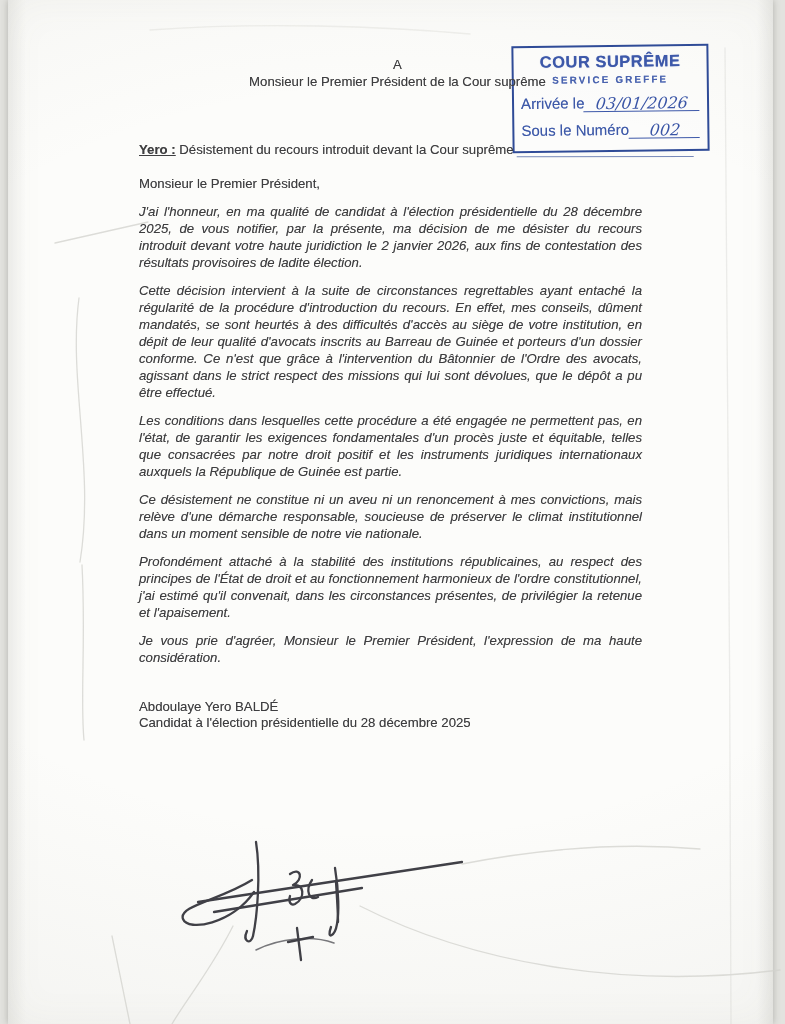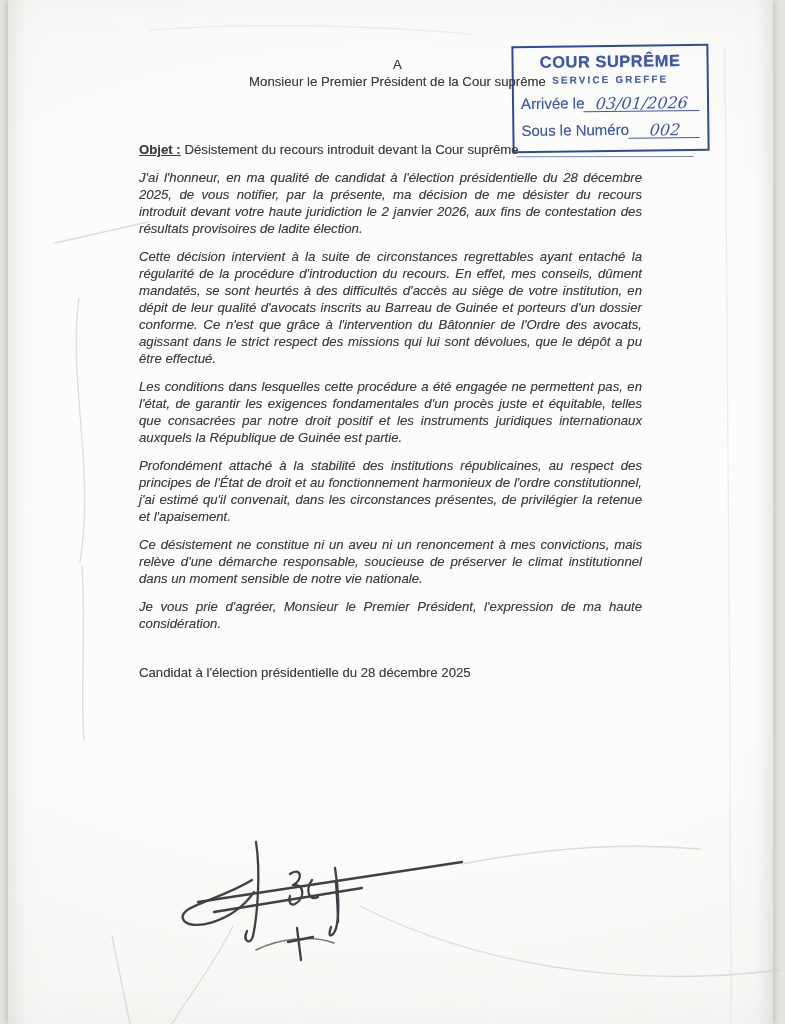--- a/index.html
+++ b/index.html
@@ -110,36 +110,38 @@
 </div>
 
 <div class="col">
 
   <div class="addr">
     <div>A</div>
     <div>Monsieur le Premier Président de la Cour suprême</div>
   </div>
 
   <div class="objet">
-    <span class="lbl">Objet :</span>
+    <span class="lbl">Yero :</span>
     <span>Désistement du recours introduit devant la Cour suprême</span><br>
   </div>
 
+  <div class="salutation">Monsieur le Premier Président,</div>
 
   <div class="bodytext">
     <p>J'ai l'honneur, en ma qualité de candidat à l'élection présidentielle du 28 décembre 2025, de vous notifier, par la présente, ma décision de me désister du recours introduit devant votre haute juridiction le 2 janvier 2026, aux fins de contestation des résultats provisoires de ladite élection.</p>
     <p>Cette décision intervient à la suite de circonstances regrettables ayant entaché la régularité de la procédure d'introduction du recours. En effet, mes conseils, dûment mandatés, se sont heurtés à des difficultés d'accès au siège de votre institution, en dépit de leur qualité d'avocats inscrits au Barreau de Guinée et porteurs d'un dossier conforme. Ce n'est que grâce à l'intervention du Bâtonnier de l'Ordre des avocats, agissant dans le strict respect des missions qui lui sont dévolues, que le dépôt a pu être effectué.</p>
     <p>Les conditions dans lesquelles cette procédure a été engagée ne permettent pas, en l'état, de garantir les exigences fondamentales d'un procès juste et équitable, telles que consacrées par notre droit positif et les instruments juridiques internationaux auxquels la République de Guinée est partie.</p>
+    <p>Ce désistement ne constitue ni un aveu ni un renoncement à mes convictions, mais relève d'une démarche responsable, soucieuse de préserver le climat institutionnel dans un moment sensible de notre vie nationale.</p>
     <p>Profondément attaché à la stabilité des institutions républicaines, au respect des principes de l'État de droit et au fonctionnement harmonieux de l'ordre constitutionnel, j'ai estimé qu'il convenait, dans les circonstances présentes, de privilégier la retenue et l'apaisement.</p>
-    <p>Ce désistement ne constitue ni un aveu ni un renoncement à mes convictions, mais relève d'une démarche responsable, soucieuse de préserver le climat institutionnel dans un moment sensible de notre vie nationale.</p>
     <p>Je vous prie d'agréer, Monsieur le Premier Président, l'expression de ma haute considération.</p>
   </div>
 
 
   <div class="signblock">
+    <div>Abdoulaye Yero BALDÉ</div>
     <div>Candidat à l'élection présidentielle du 28 décembre 2025</div>
   </div>
 
 </div>
 
 <svg class="sig-svg" width="340" height="160" viewBox="0 0 340 160">
   <g fill="none" stroke="#2c2c33" stroke-width="2.3" stroke-linecap="round" stroke-linejoin="round" opacity="0.9">
     <path d="M102 58 C70 78, 28 84, 33 97 C38 110, 82 102, 104 70"></path>
     <path d="M106 20 C111 52, 107 96, 103 114 C101 123, 92 120, 97 109"></path>
     <path d="M140 52 C151 44, 154 58, 143 63 C154 61, 156 76, 145 82 C141 84, 138 80, 140 74"></path>

